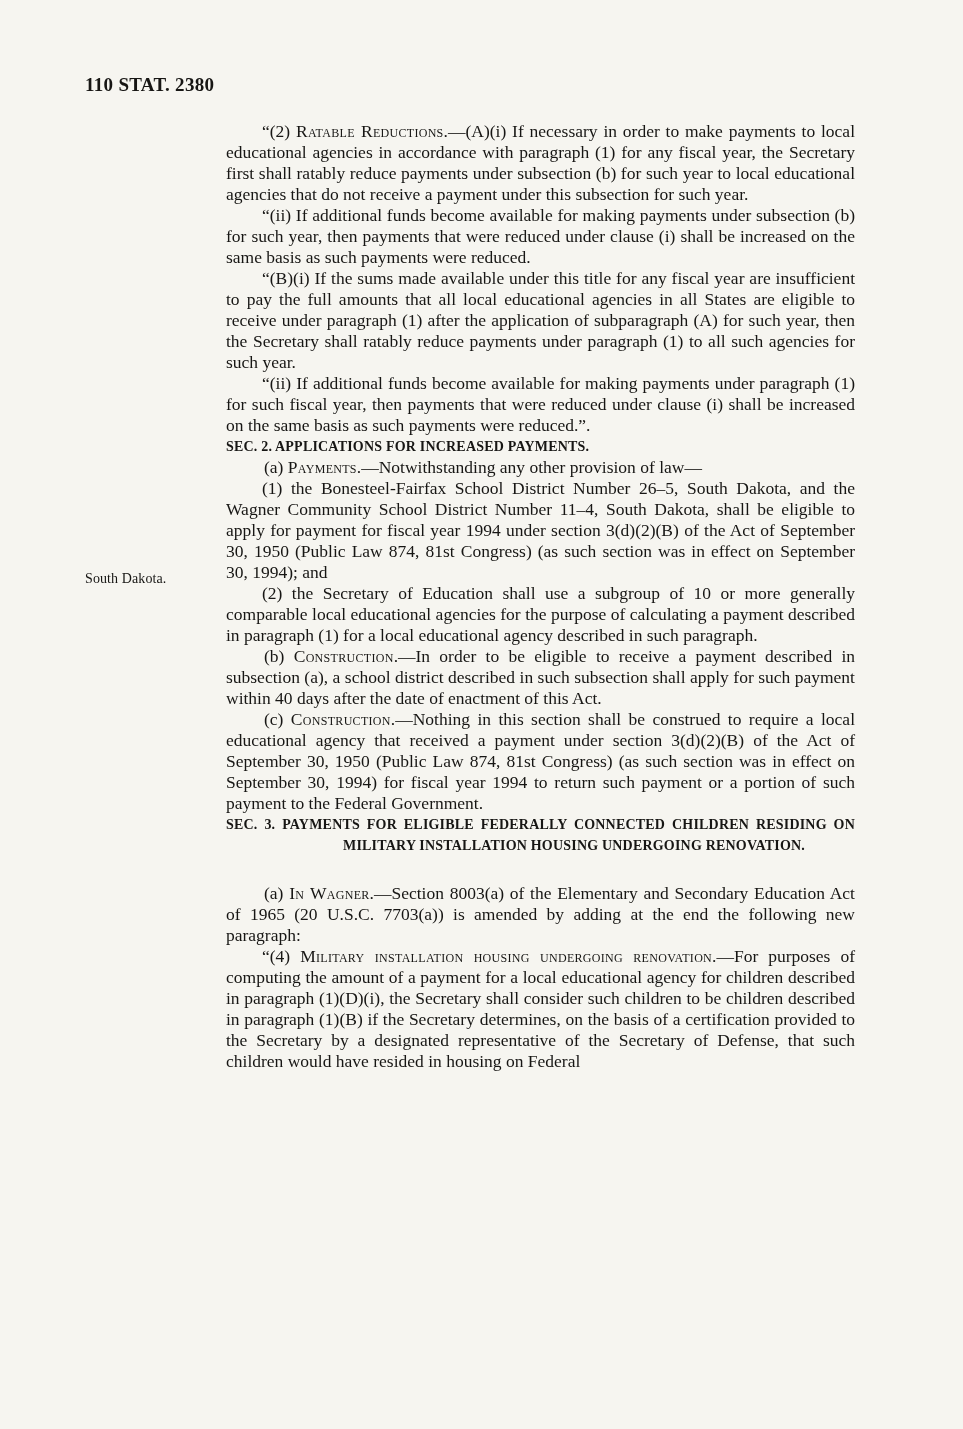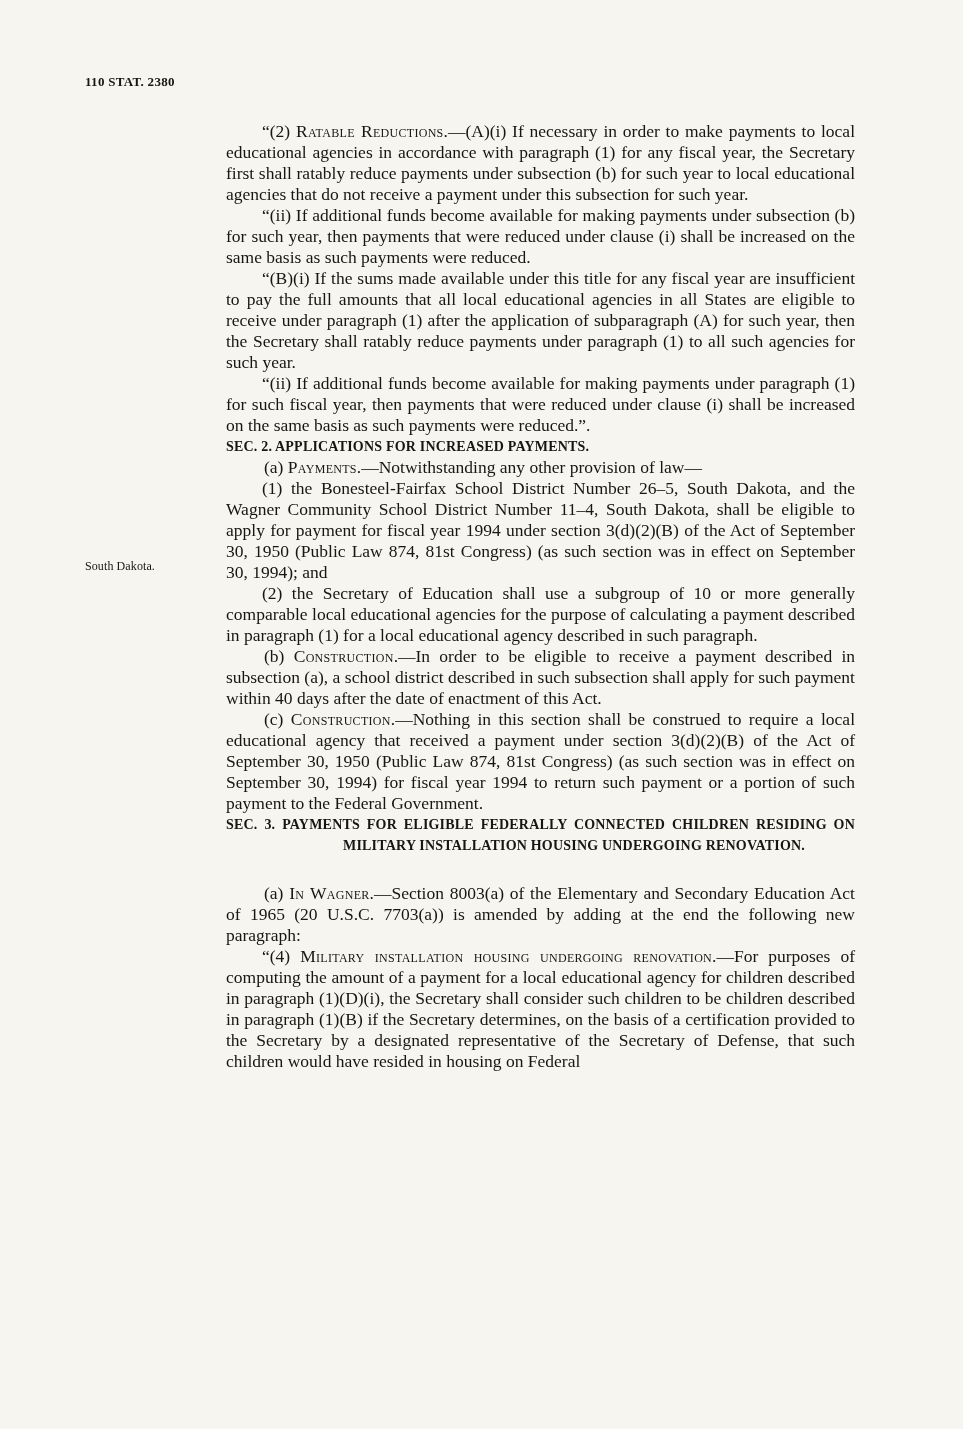--- a/index.html
+++ b/index.html
@@ -30,43 +30,43 @@
     position: absolute;
     top: 74px;
     left: 0;
     width: 100%;
     height: 24px;
   }
   .stat-no {
     position: absolute;
     left: 85px;
     top: 0;
-    font-size: 13px;
+    font-size: 19px;
     font-weight: bold;
     letter-spacing: 0.3px;
     white-space: nowrap;
   }
   .law-title {
     position: absolute;
     left: 226px;
     width: 629px;
     top: 0;
     text-align: center;
     font-size: 19px;
     font-weight: bold;
     letter-spacing: 0.3px;
     white-space: nowrap;
   }
 
   
   .margin-note {
     position: absolute;
     left: 85px;
-    top: 559px;
-    font-size: 12px;
+    top: 571px;
+    font-size: 14px;
     letter-spacing: 0.1px;
   }
 
   
   .text-col {
     position: absolute;
     top: 121px;
     left: 226px;
     width: 629px;
     font-size: 17.5px;

